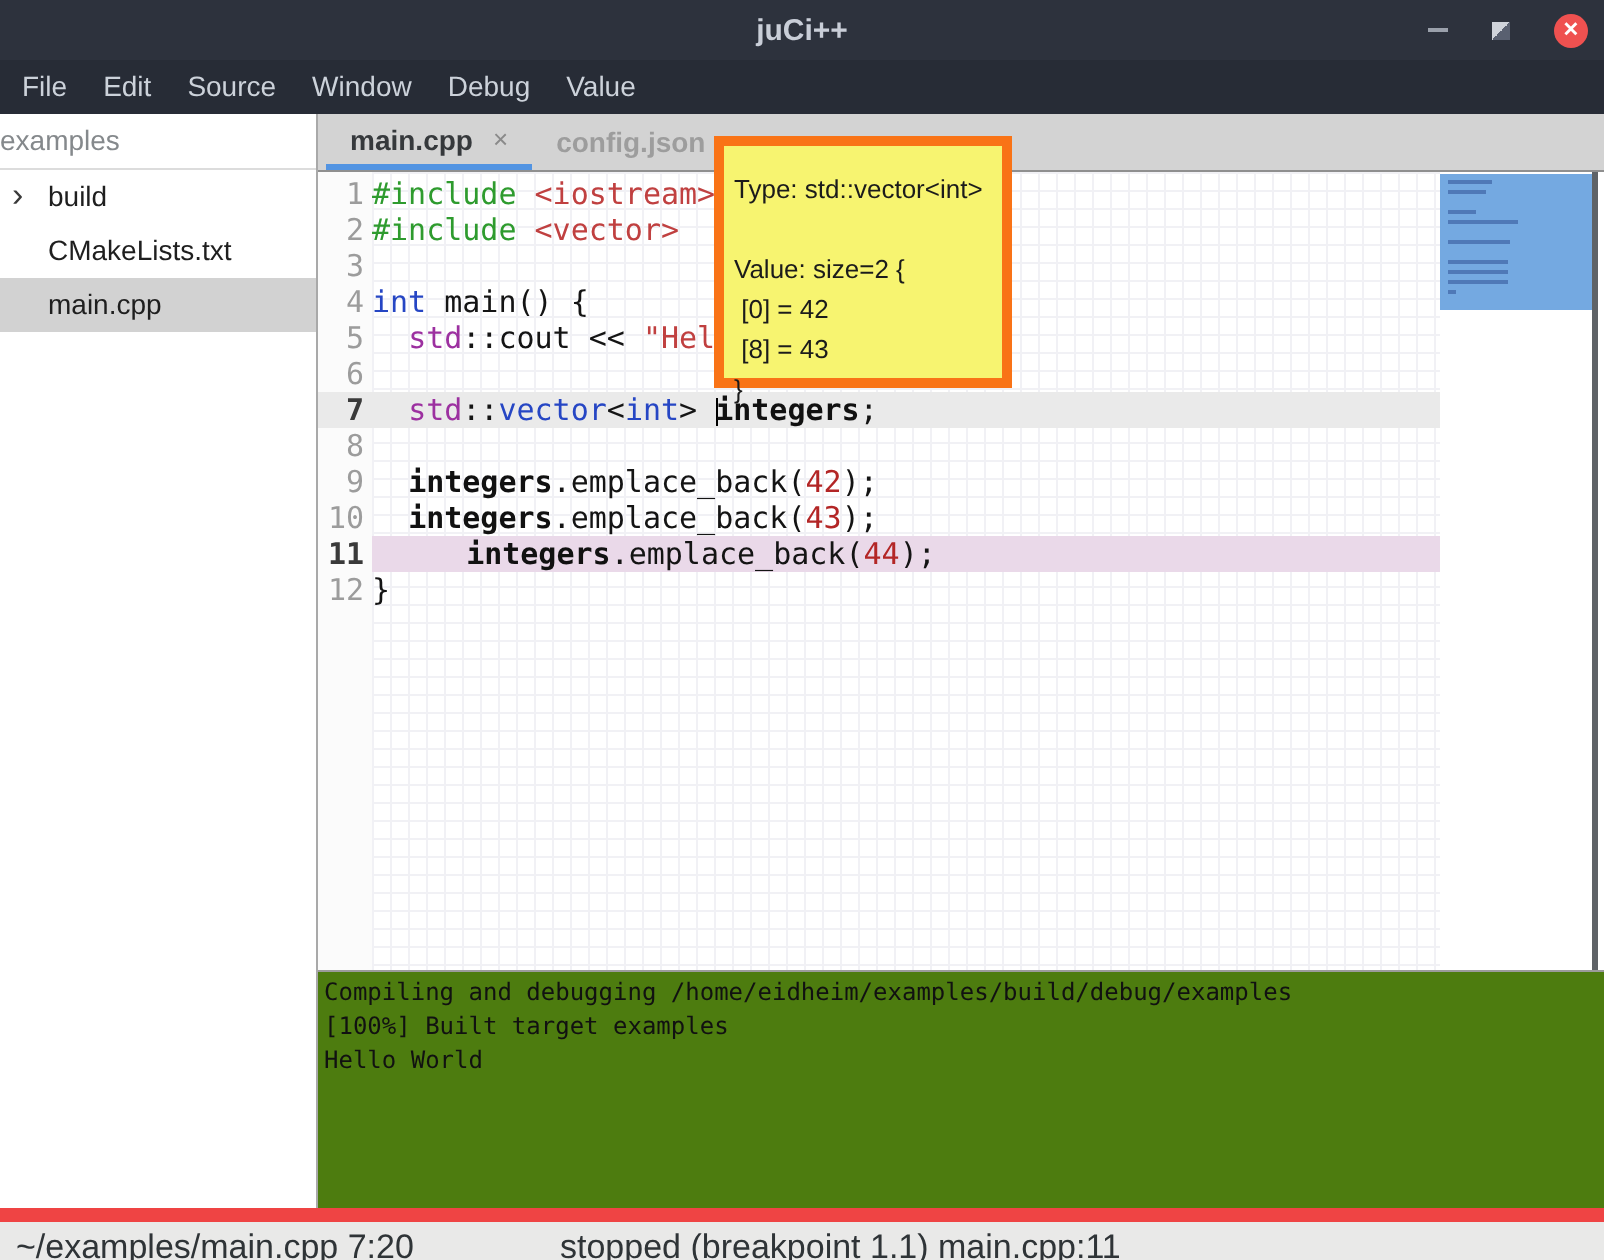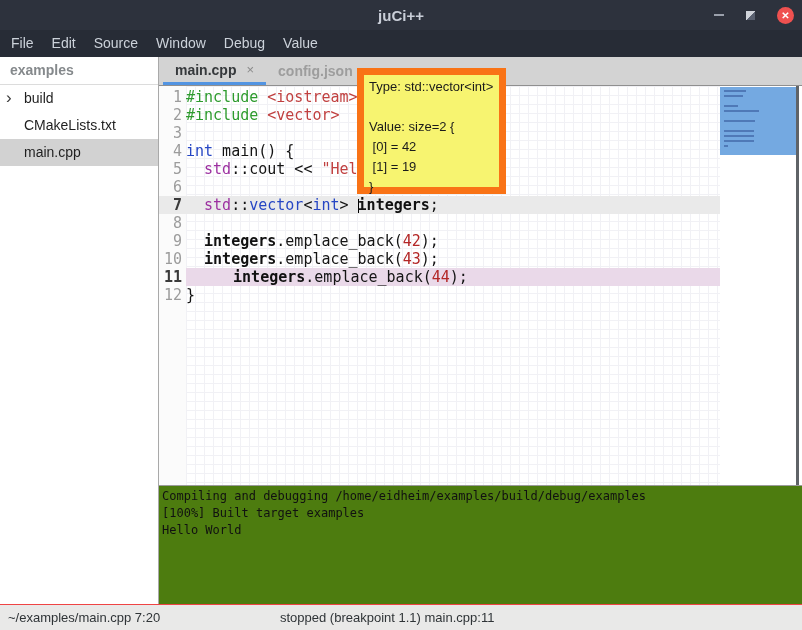--- a/index.html
+++ b/index.html
@@ -24,22 +24,22 @@
   }
   
   .menubar {
     position:absolute; left:0; top:30px; width:802px; height:27px;
     background:#272c36; display:flex; align-items:center; padding-left:2px;text-align:center;
   }
   .menu-item { color:#ccd2da; font-size:14px; padding:0 9px; line-height:27px; }
   
   .sidebar { position:absolute; left:0; top:57px; width:158px; height:547px; background:#ffffff; }
   .sidebar-header {
-    height:28px; line-height:27px; padding-left:10px; color:#85898c;
-    font-size:14px; font-weight:bold; border-bottom:1px solid #dcdcdc;
+    height:28px; line-height:27px; color:#85898c;
+    font-size:14px; font-weight:normal; border-bottom:1px solid #dcdcdc;
   }
   .tree-item { position:relative; height:27px; line-height:27px; padding-left:24px; font-size:14px; color:#1f1f1f; }
   .tree-item.selected { background:#d2d2d2; }
   .tree-chevron { position:absolute; left:6px; top:0; color:#3a3a3a; font-size:17px; line-height:26px; }
   .v-divider { position:absolute; left:158px; top:57px; width:1px; height:547px; background:#a9a9a9; }
   
   .tabbar {
     position:absolute; left:159px; top:57px; width:643px; height:29px;
     background:#d3d3d3; border-bottom:1px solid #8f8f8f; display:flex; padding-left:4px;
   }
@@ -75,34 +75,34 @@
   .tok-ns  { color:#9c30a0; }
   .tok-var { font-weight:bold; color:#111111; }
   .tok-cursor { display:inline-block; width:0; margin-right:-1px; border-left:1px solid #000; height:14px; vertical-align:middle; }
   .minimap { position:absolute; left:561px; top:0; width:76px; height:100%; background:#ffffff; }
   .minimap-slider { position:absolute; left:0; top:1px; width:76px; height:68px; background:#74a9e1; padding:3px 0 0 4px; }
   .mini-line { height:2px; margin-bottom:3px; background:rgba(25,50,120,0.40); }
   .scroll-line { position:absolute; left:637px; top:0; width:3px; height:100%; background:#5f6367; }
   
   .tooltip {
     position:absolute; left:357px; top:68px; width:149px; height:126px; z-index:10;
-    background:#f7f470; border:7px solid #f97316; padding:2px 5px;
+    background:#f7f470; border:5px solid #f97316; padding:12px 5px;
     font-size:13px; line-height:20px; color:#1b1b1b; white-space:pre;
   }
   
   .console {
     position:absolute; left:159px; top:485px; width:643px; height:119px;
     background:#4d7c0f; border-top:1px solid #9b9b9b; padding:2px 0 0 3px;
     font-family:"DejaVu Sans Mono", monospace; font-size:12px; line-height:17px; color:#111111;
   }
   .console-line { white-space:pre; }
   
   .statusbar {
     position:absolute; left:0; top:604px; width:802px; height:26px;
-    background:#e9e9e8; border-top:1px solid #ef4444; font-size:13px; color:#2f3437;
+    background:#e9e9e8; border-top:7px solid #ef4444; font-size:17px; color:#2f3437;
   }
   .status-left { position:absolute; left:8px; top:0; line-height:25px; }
   .status-center { position:absolute; left:280px; top:0; line-height:25px; }
 </style>
 </head>
 <body>
 
 <div class="window">
 
   <div class="titlebar">
@@ -184,21 +184,21 @@
           <div class="mini-line" style="width: 0px;"></div>
           <div class="mini-line" style="width: 30px;"></div>
           <div class="mini-line" style="width: 30px;"></div>
           <div class="mini-line" style="width: 30px;"></div>
           <div class="mini-line" style="width: 4px;"></div>
         </div>
     </div>
     <div class="scroll-line"></div>
   </div>
 
-  <div class="tooltip" id="tooltip"><div>Type: std::vector&lt;int&gt;</div><div> </div><div>Value: size=2 {</div><div> [0] = 42</div><div> [1] = 19</div><div>}</div></div>
+  <div class="tooltip" id="tooltip"><div>Type: std::vector&lt;int&gt;</div><div> </div><div>Value: size=2 {</div><div> [0] = 42</div><div> [8] = 43</div><div>}</div></div>
 
   <div class="console" id="console">
       <div class="console-line">Compiling and debugging /home/eidheim/examples/build/debug/examples</div>
       <div class="console-line">[100%] Built target examples</div>
       <div class="console-line">Hello World</div>
     </div>
 
   <div class="statusbar">
     <span class="status-left">~/examples/main.cpp 7:20</span>
     <span class="status-center">stopped (breakpoint 1.1) main.cpp:11</span>

